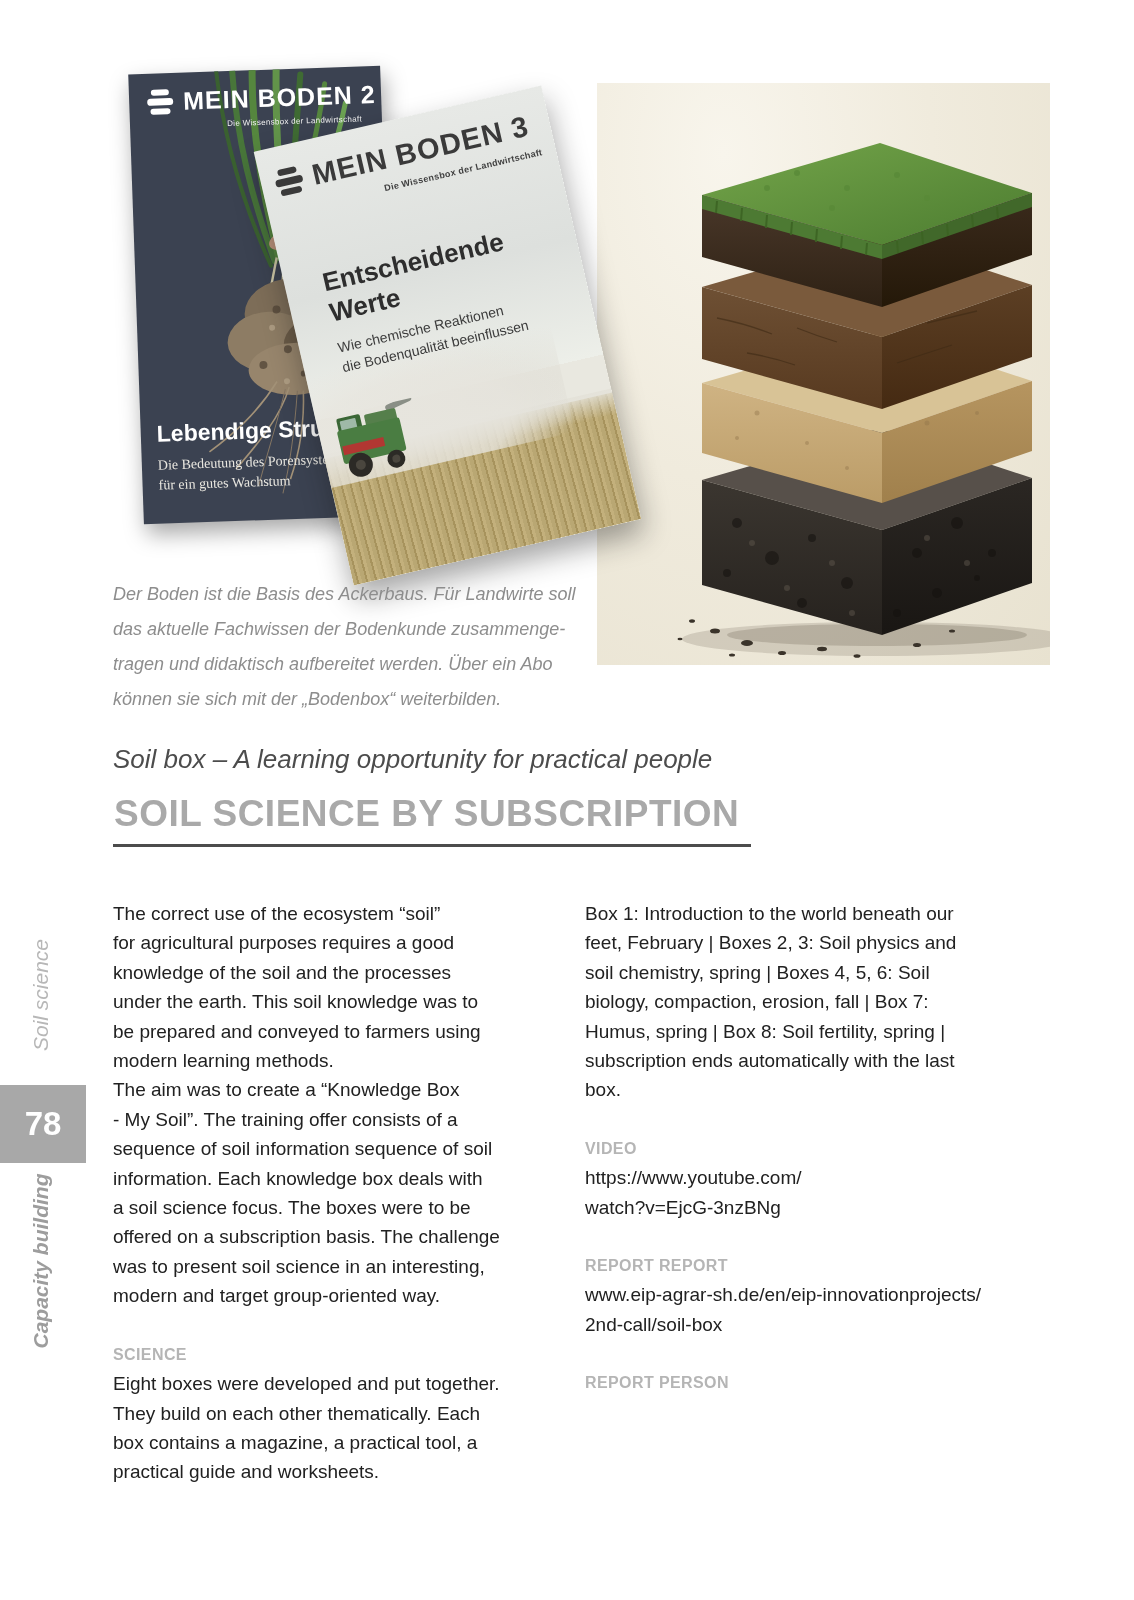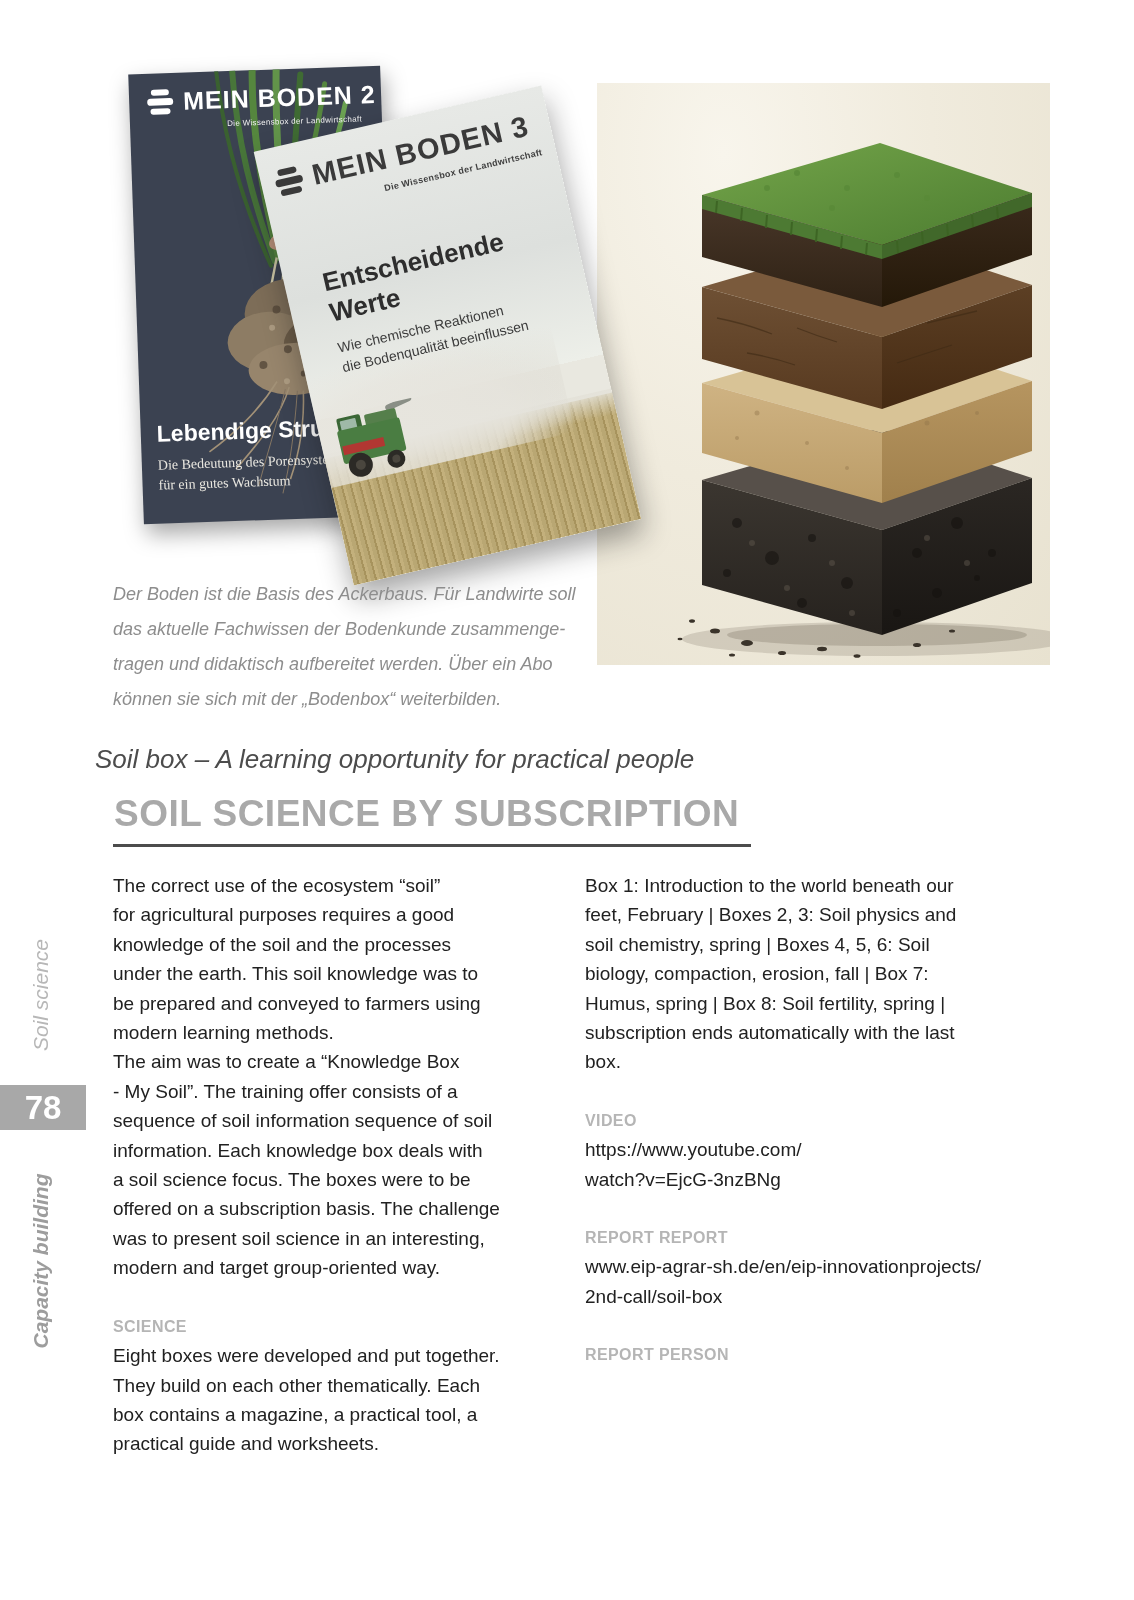--- a/index.html
+++ b/index.html
@@ -4,21 +4,21 @@
 <style>
   html,body{margin:0;padding:0;background:#ffffff;}
   .page{position:relative;width:1134px;height:1600px;background:#ffffff;overflow:hidden;
         font-family:"Liberation Sans",sans-serif;}
 
   
   .v-label{position:absolute;transform:translate(-50%,-50%) rotate(-90deg);white-space:nowrap;
            font-style:italic;}
   .v-label.soil{left:41px;top:995px;font-size:21px;color:#b7b7b7;}
   .v-label.capacity{left:41px;top:1261px;font-size:21px;font-weight:bold;color:#9d9d9d;}
-  .page-badge{position:absolute;left:0;top:1085px;width:86px;height:45px;background:#a8a8a8;
+  .page-badge{position:absolute;left:0;top:1085px;width:86px;height:78px;background:#a8a8a8;
               display:flex;align-items:center;justify-content:center;
               color:#ffffff;font-size:33px;font-weight:bold;}
 
   
   .soil-photo{position:absolute;left:597px;top:83px;width:453px;height:582px;z-index:1;
               background:radial-gradient(ellipse at 28% 12%, #f8f5ec 0%, #f0ebdd 45%, #e8e2d0 100%);}
   .soil-photo svg{display:block;}
 
   .cover{position:absolute;overflow:hidden;}
   .cover2{left:136px;top:70px;width:252px;height:450px;z-index:2;background:#3b4251;
@@ -52,27 +52,27 @@
   .c3-dust{position:absolute;left:0;bottom:100px;width:250px;height:120px;
            background:radial-gradient(ellipse at 35% 70%,rgba(231,229,222,.95) 0%,rgba(231,229,222,.75) 45%,rgba(231,229,222,0) 72%),
                       radial-gradient(ellipse at 70% 55%,rgba(222,220,212,.8) 0%,rgba(222,220,212,0) 65%);}
   .c3-harvester{position:absolute;left:8px;bottom:98px;}
 
   
   .caption{position:absolute;left:113px;top:577px;width:490px;margin:0;z-index:4;
            font-style:italic;font-size:18px;line-height:35px;color:#8d8d8d;}
 
   
-  .kicker{position:absolute;left:95px;top:744px;font-style:italic;font-size:26px;color:#4c4c4c;}
+  .kicker{position:absolute;left:113px;top:744px;font-style:italic;font-size:26px;color:#4c4c4c;}
   .title{position:absolute;left:100px;top:779px;margin:14px;font-size:37px;font-weight:bold;
          letter-spacing:.5px;color:#a9a9a9;}
   .rule{position:absolute;left:113px;top:844px;width:638px;height:3px;background:#4c4c4c;}
 
   
-  .col{position:absolute;top:871px;font-size:19px;line-height:29.4px;color:#212121;}
+  .col{position:absolute;top:899px;font-size:19px;line-height:29.4px;color:#212121;}
   .col.left{left:113px;width:452px;}
   .col.right{left:585px;width:460px;}
   .col p{margin:0;}
   .sec{margin:29px 0 0 0;font-size:16px;line-height:29.4px;font-weight:bold;color:#b5b5b5;
        letter-spacing:.4px;}
 </style>
 </head>
 <body>
 
 <div class="page">

